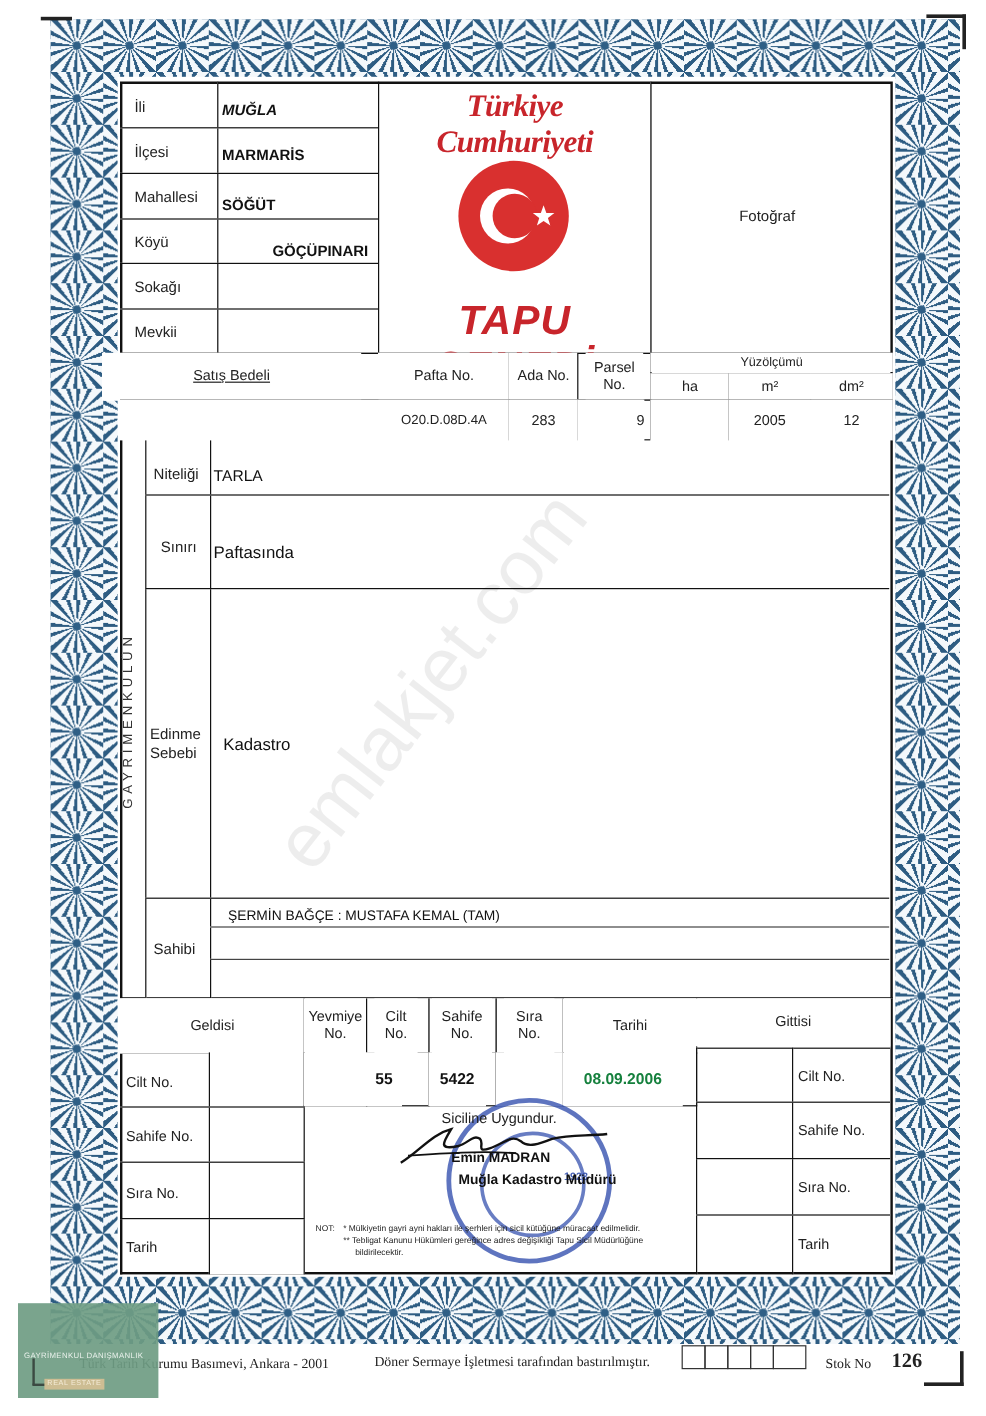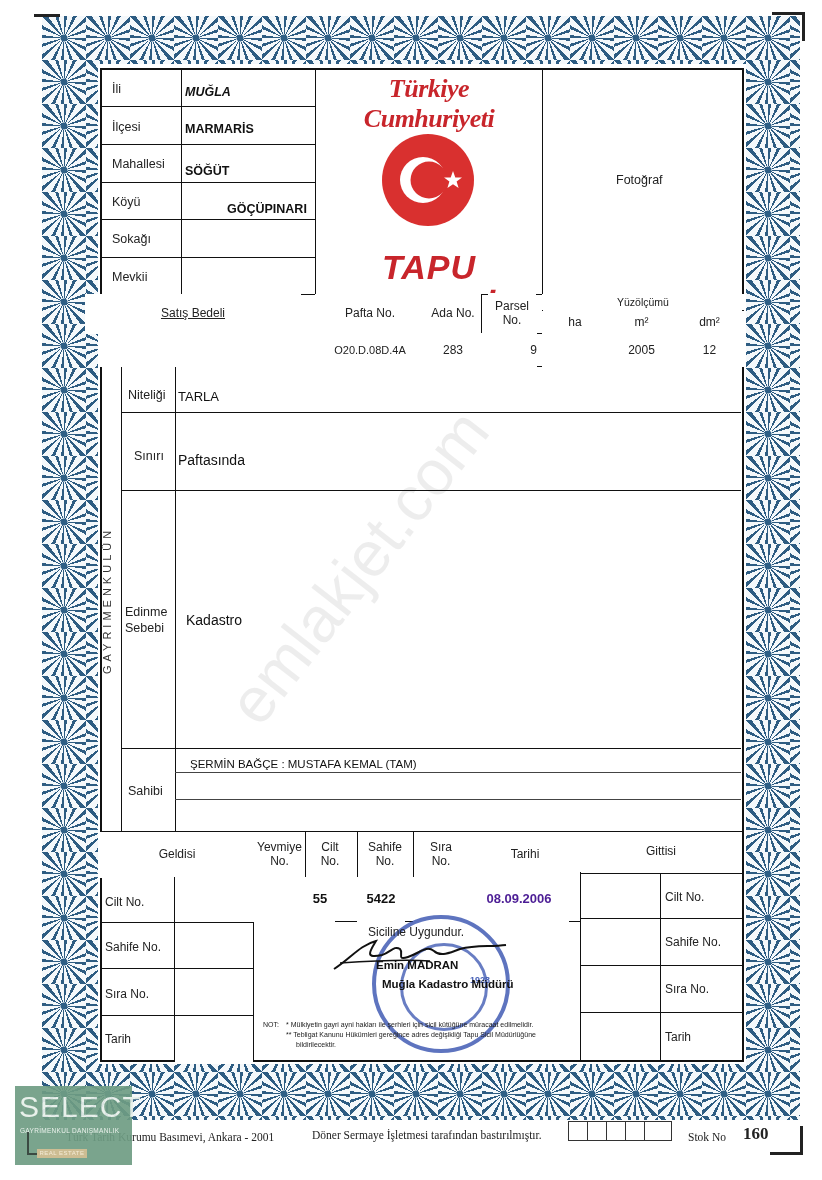--- a/index.html
+++ b/index.html
@@ -175,21 +175,21 @@
   <div class="cell" style="left:174px;top:877px;width:80px;height:185px;border-width:0 1px 0 1px;"></div>
   <div class="cell" style="left:253px;top:877px;width:53px;height:45px;border-width:0 1px 1px 1px;"></div>
   <div class="cell ctr" style="left:253px;top:877px;width:53px;height:45px;border:none;"></div>
   <div class="cell" style="left:305px;top:877px;width:53px;height:45px;border-width:0 1px 1px 1px;"></div>
   <div class="cell ctr" style="left:305px;top:877px;width:30px;height:45px;border:none;font-weight:bold;font-size:13px;color:#111;">55</div>
   <div class="cell" style="left:357px;top:877px;width:57px;height:45px;border-width:0 1px 1px 1px;"></div>
   <div class="cell ctr" style="left:357px;top:877px;width:48px;height:45px;border:none;font-weight:bold;font-size:13px;color:#111;">5422</div>
   <div class="cell" style="left:413px;top:877px;width:57px;height:45px;border-width:0 1px 1px 1px;"></div>
   <div class="cell ctr" style="left:413px;top:877px;width:57px;height:45px;border:none;"></div>
   <div class="cell" style="left:469px;top:877px;width:112px;height:45px;border-width:0 1px 1px 1px;"></div>
-  <div class="cell ctr" style="left:469px;top:877px;width:100px;height:45px;border:none;font-weight:bold;font-size:13px;color:#4c1d95;">08.09.2006</div>
+  <div class="cell ctr" style="left:469px;top:877px;width:100px;height:45px;border:none;font-weight:bold;font-size:13px;color:#15803d;">08.09.2006</div>
 
   <div class="cell" style="left:100px;top:922px;width:154px;height:0;border-width:1px 0 0 0;"></div>
   <div class="cell" style="left:100px;top:968px;width:154px;height:0;border-width:1px 0 0 0;"></div>
   <div class="cell" style="left:100px;top:1015px;width:154px;height:0;border-width:1px 0 0 0;"></div>
   <span class="lbl" style="left:105px;top:895px;font-size:12px;">Cilt No.</span>
   <span class="lbl" style="left:105px;top:940px;font-size:12px;">Sahife No.</span>
   <span class="lbl" style="left:105px;top:987px;font-size:12px;">Sıra No.</span>
   <span class="lbl" style="left:105px;top:1032px;font-size:12px;">Tarih</span>
 
   <div class="cell" style="left:580px;top:873px;width:0;height:189px;border-width:0 0 0 1px;"></div>
@@ -223,21 +223,20 @@
 <span class="footer-text" style="left:66px;top:1131px;">Türk Tarih Kurumu Basımevi, Ankara - 2001</span>
 <span class="footer-text" style="left:312px;top:1129px;">Döner Sermaye İşletmesi tarafından bastırılmıştır.</span>
 <div>
   <div class="stok-box" style="left:568px;"></div>
   <div class="stok-box" style="left:587px;"></div>
   <div class="stok-box" style="left:606px;"></div>
   <div class="stok-box" style="left:625px;"></div>
   <div class="stok-box" style="left:644px;width:28px;"></div>
 </div>
 <span class="footer-text" style="left:688px;top:1131px;">Stok No</span>
-<span class="footer-text" style="left:743px;top:1124px;font-size:17px;font-weight:bold;">160</span>
+<span class="footer-text" style="left:743px;top:1124px;font-size:17px;font-weight:bold;">126</span>
 
 <div class="logo">
-  <span class="big">SELECT</span>
   <span class="small">GAYRİMENKUL DANIŞMANLIK</span>
   <div class="lbar"></div>
   <div class="lbar2"></div>
   <span class="tag">REAL ESTATE</span>
 </div>
 
 </body></html>

